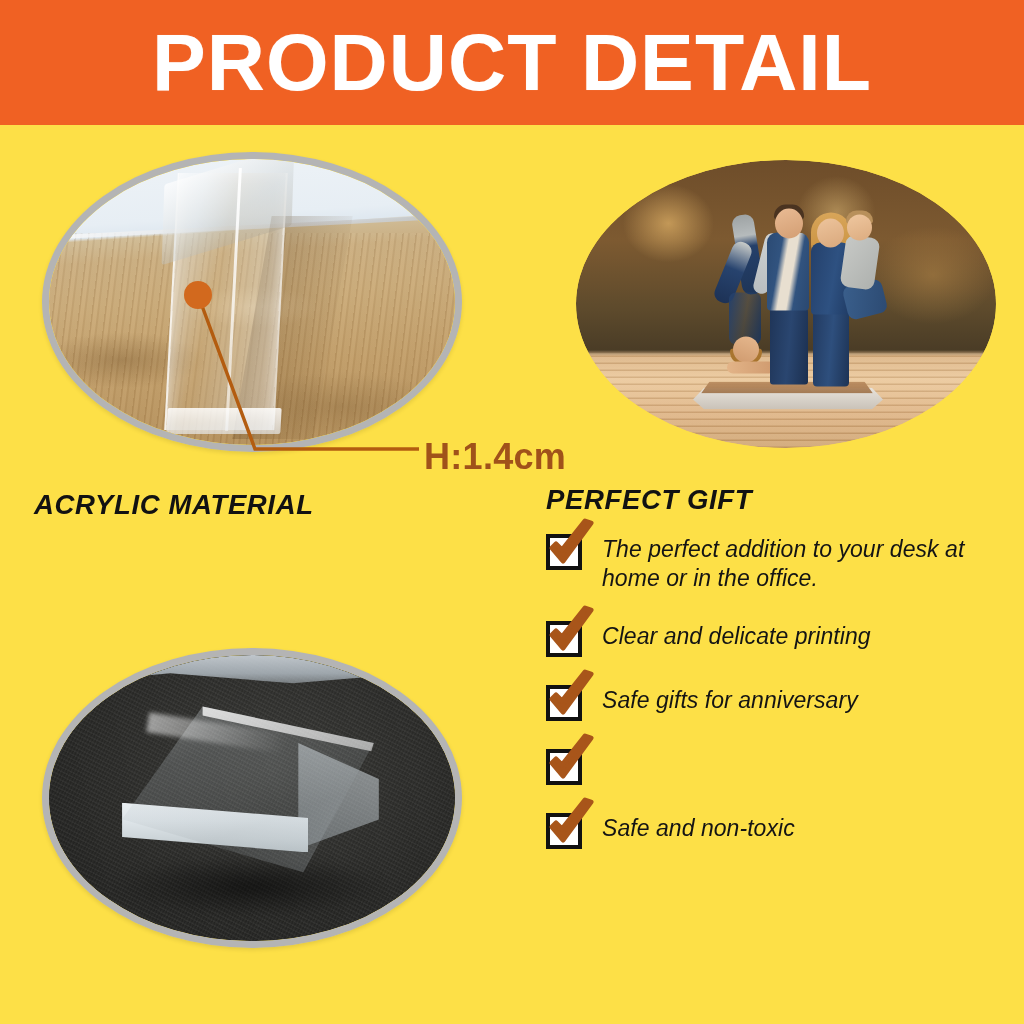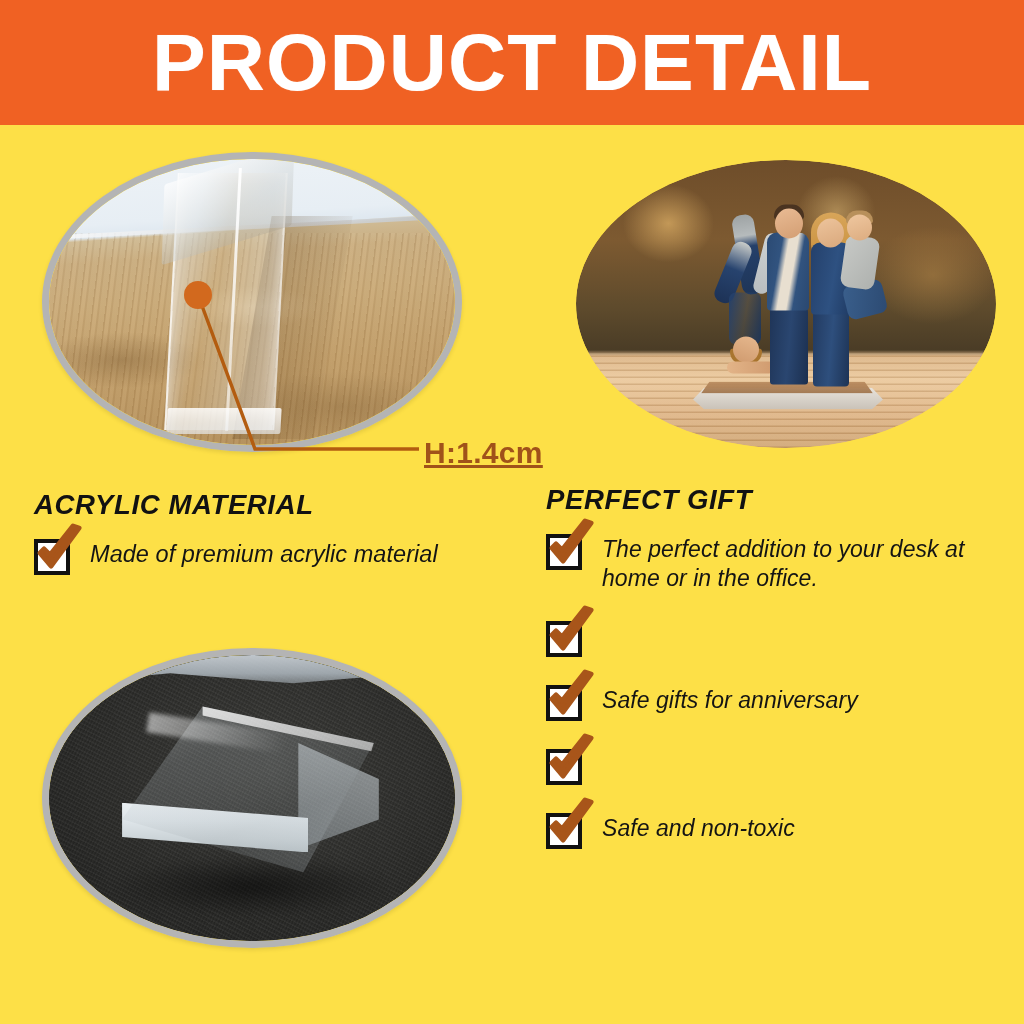--- a/index.html
+++ b/index.html
@@ -228,23 +228,23 @@
   }
   .blk-shadow{position:absolute;left:16%;top:70%;width:68%;height:22%;
     background:radial-gradient(ellipse at 50% 50%, rgba(0,0,0,.55), rgba(0,0,0,0) 70%);
     filter:blur(4px);
   }
 
   
   .callout-svg{position:absolute;left:0;top:0;width:1024px;height:1024px;pointer-events:none;}
   .callout-label{
     position:absolute;left:424px;top:436px;
-    color:#a0521a;font-weight:bold;font-size:30px;
+    color:#a0521a;font-weight:bold;font-size:36px;
     font-family:"Liberation Sans", sans-serif;
-    letter-spacing:.3px;white-space:nowrap;text-decoration:underline;
+    letter-spacing:.3px;white-space:nowrap;
   }
 
   
   .col{position:absolute;font-style:italic;}
   #col-left{left:34px;top:492px;width:500px;}
   #col-right{left:546px;top:487px;width:460px;}
 
   .section-heading{
     font-family:"Liberation Sans", sans-serif;
     font-weight:bold;font-size:27px;color:#121212;
@@ -340,30 +340,20 @@
 
   <svg class="callout-svg" viewBox="0 0 1024 1024">
     <polyline points="198,295 255,449 419,449" fill="none" stroke="#b35c10" stroke-width="3.4" stroke-linejoin="miter" stroke-linecap="butt"></polyline>
     <circle cx="198" cy="295" r="14" fill="#d2691e"></circle>
   </svg>
   <div class="callout-label">H:1.4cm</div>
 
   <div class="col" id="col-left">
     <h2 class="section-heading">ACRYLIC MATERIAL</h2>
 
-    <div class="check-item">
-      <span class="checkbox">
-        <span class="box"></span>
-        <svg class="tick" viewBox="0 0 52 50">
-          <path d="M7 27 L18 40 L46 2 L40 0 L17 29 L11 23 Z" fill="#a8551a"></path>
-          <path d="M7 27 L18 40 L46 2 L40 0 L17 29 L11 23 Z" fill="none" stroke="#a8551a" stroke-width="5" stroke-linejoin="round"></path>
-        </svg>
-      </span>
-      <span class="check-text">Made of premium acrylic material</span>
-    </div>
   </div>
 
   <div class="col" id="col-right">
     <h2 class="section-heading">PERFECT GIFT</h2>
 
     <div class="check-item">
       <span class="checkbox">
         <span class="box"></span>
         <svg class="tick" viewBox="0 0 52 50">
           <path d="M7 27 L18 40 L46 2 L40 0 L17 29 L11 23 Z" fill="#a8551a"></path>
@@ -374,20 +364,21 @@
     </div>
 
     <div class="check-item">
       <span class="checkbox">
         <span class="box"></span>
         <svg class="tick" viewBox="0 0 52 50">
           <path d="M7 27 L18 40 L46 2 L40 0 L17 29 L11 23 Z" fill="#a8551a"></path>
           <path d="M7 27 L18 40 L46 2 L40 0 L17 29 L11 23 Z" fill="none" stroke="#a8551a" stroke-width="5" stroke-linejoin="round"></path>
         </svg>
       </span>
+      <span class="check-text">Clear and delicate printing</span>
     </div>
 
     <div class="check-item">
       <span class="checkbox">
         <span class="box"></span>
         <svg class="tick" viewBox="0 0 52 50">
           <path d="M7 27 L18 40 L46 2 L40 0 L17 29 L11 23 Z" fill="#a8551a"></path>
           <path d="M7 27 L18 40 L46 2 L40 0 L17 29 L11 23 Z" fill="none" stroke="#a8551a" stroke-width="5" stroke-linejoin="round"></path>
         </svg>
       </span>

